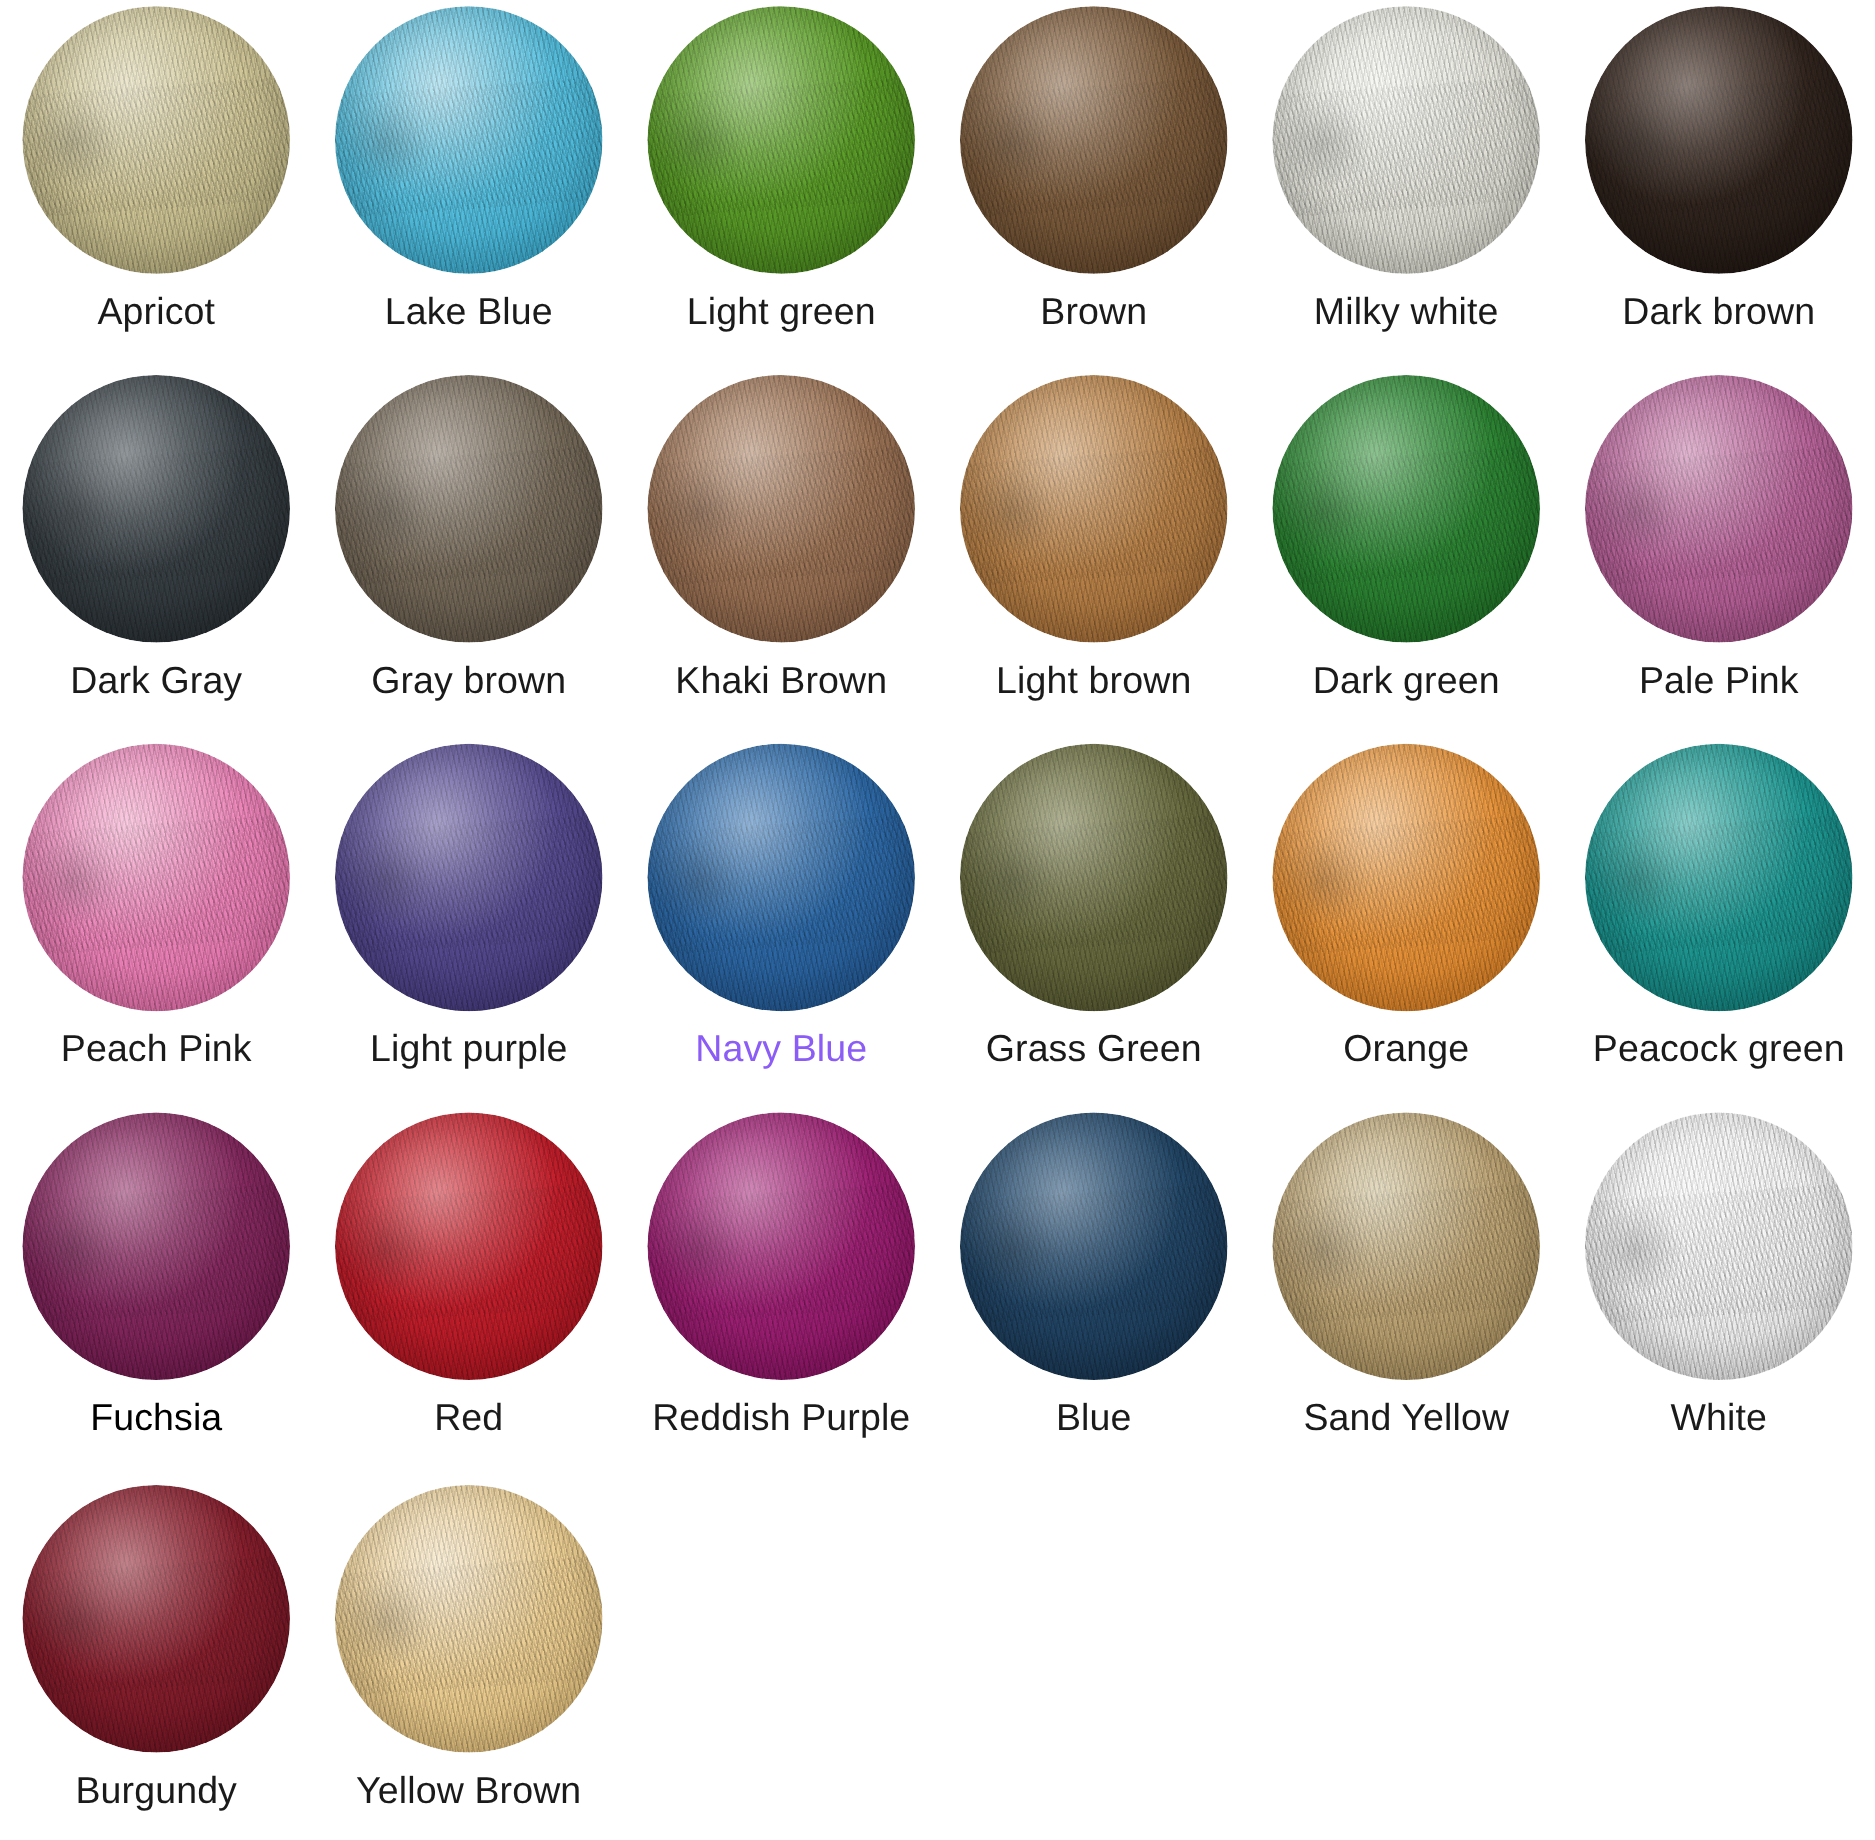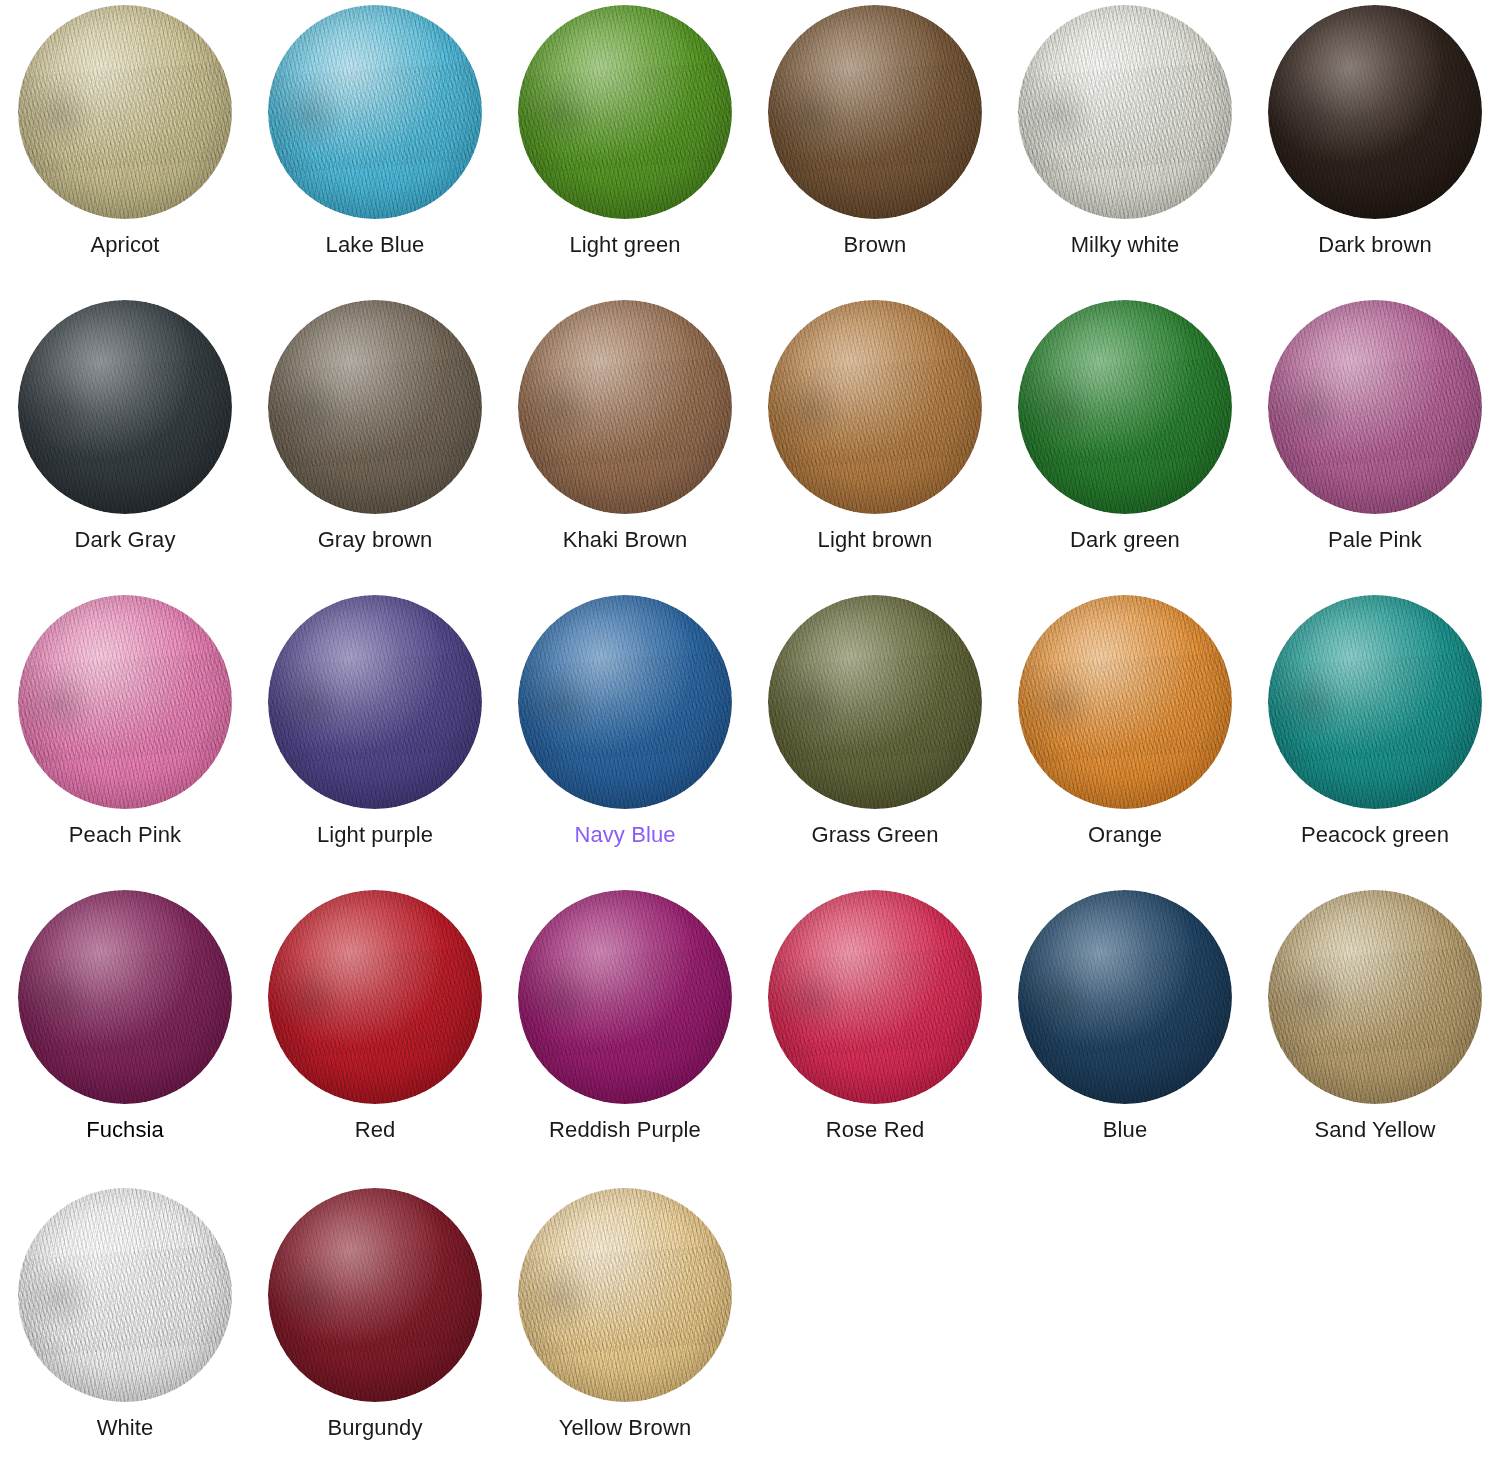--- a/index.html
+++ b/index.html
@@ -115,21 +115,21 @@
     left: 2%;
     top: 34%;
     width: 34%;
     height: 34%;
     border-radius: 50%;
     background: radial-gradient(circle, rgba(0,0,0,.16) 0%, rgba(0,0,0,0) 70%);
     mix-blend-mode: multiply;
   }
   .swatch-label {
     margin-top: 14px;
-    font-size: 22px;
+    font-size: 30px;
     line-height: 1.1;
     color: #1a1a1a;
     text-align: center;
     white-space: nowrap;
     letter-spacing: .1px;
   }
 </style>
 </head>
 <body style="background: rgb(255, 255, 255);">
 
@@ -381,32 +381,20 @@
         <div class="wind-b"></div>
         <div class="wind-c"></div>
         <div class="cross"></div>
         <div class="blob"></div>
         <div class="shade"></div>
       </div>
       <div class="swatch-label" style="color: rgb(26, 26, 26);">Reddish Purple</div>
     </div>
     <div class="swatch-cell">
       <div class="spool">
-        <div class="base" style="background: radial-gradient(circle at 40% 28%, rgb(245, 103, 133) 0%, rgb(232, 51, 94) 46%, rgb(188, 21, 64) 100%);"></div>
-        <div class="wind-a"></div>
-        <div class="wind-b"></div>
-        <div class="wind-c"></div>
-        <div class="cross"></div>
-        <div class="blob"></div>
-        <div class="shade"></div>
-      </div>
-      <div class="swatch-label" style="color: rgb(26, 26, 26);">Rose Red</div>
-    </div>
-    <div class="swatch-cell">
-      <div class="spool">
         <div class="base" style="background: radial-gradient(circle at 40% 28%, rgb(69, 109, 145) 0%, rgb(35, 73, 107) 46%, rgb(19, 44, 69) 100%);"></div>
         <div class="wind-a"></div>
         <div class="wind-b"></div>
         <div class="wind-c"></div>
         <div class="cross"></div>
         <div class="blob"></div>
         <div class="shade"></div>
       </div>
       <div class="swatch-label" style="color: rgb(26, 26, 26);">Blue</div>
     </div>

